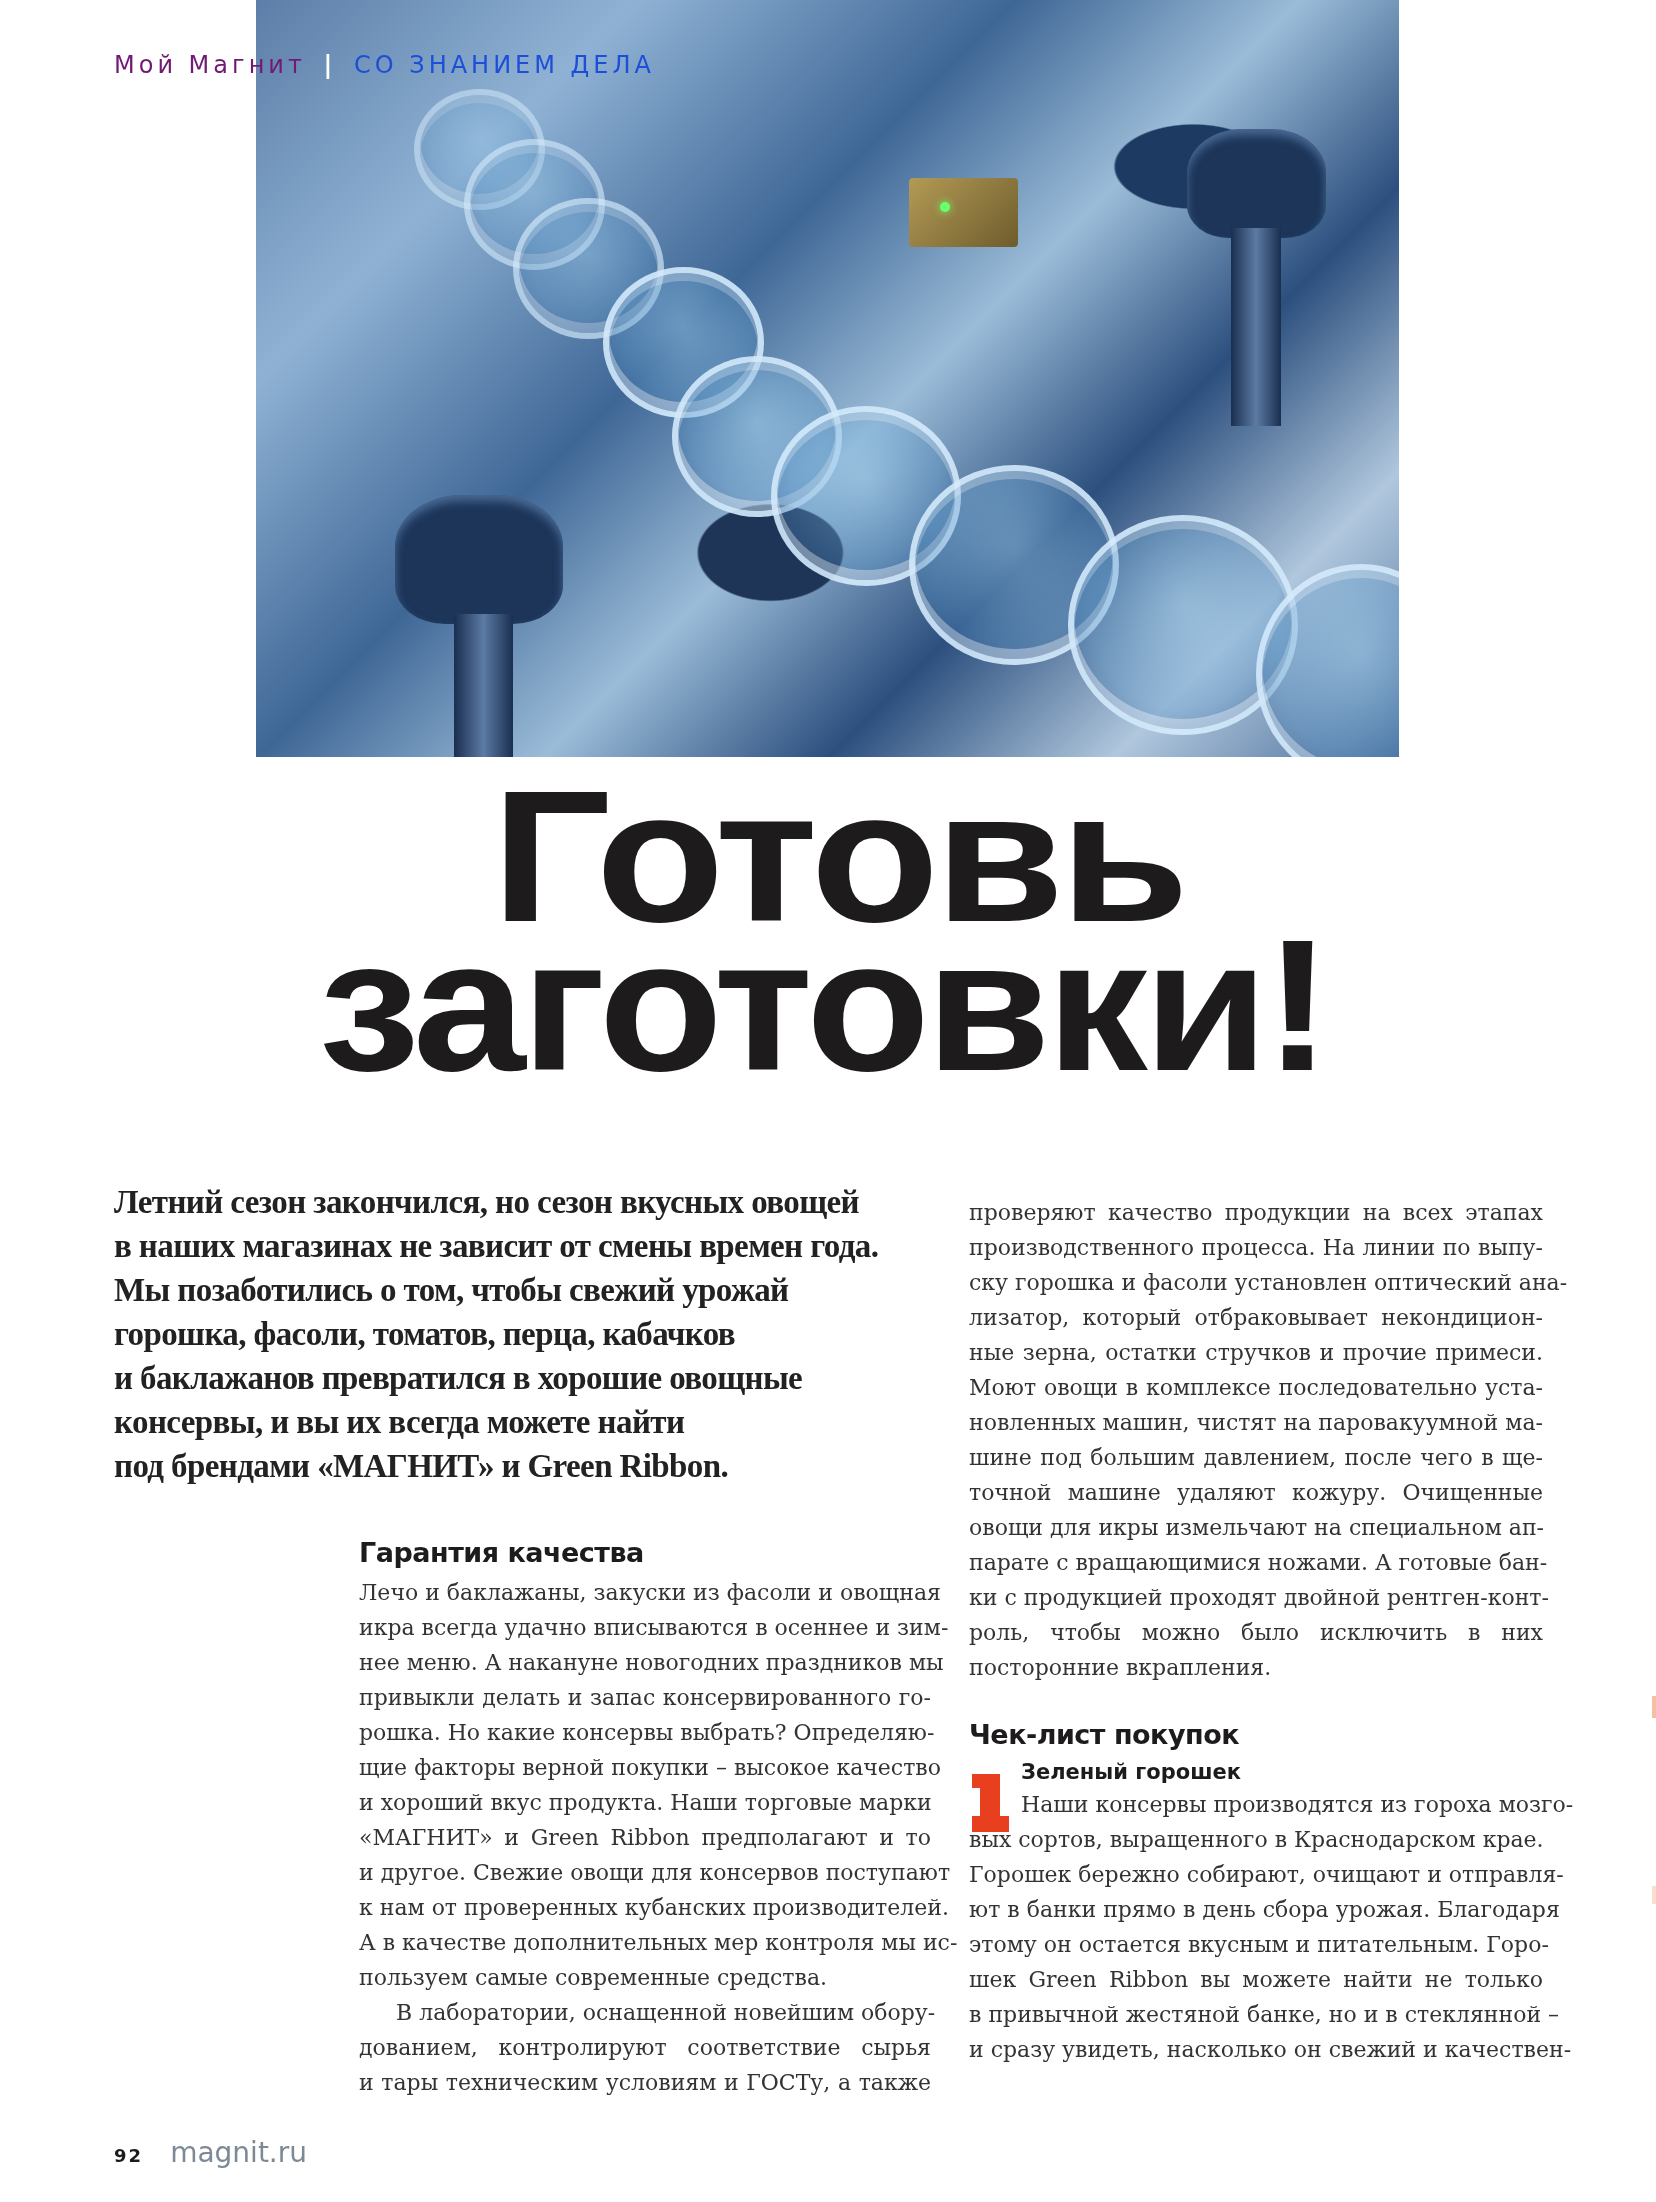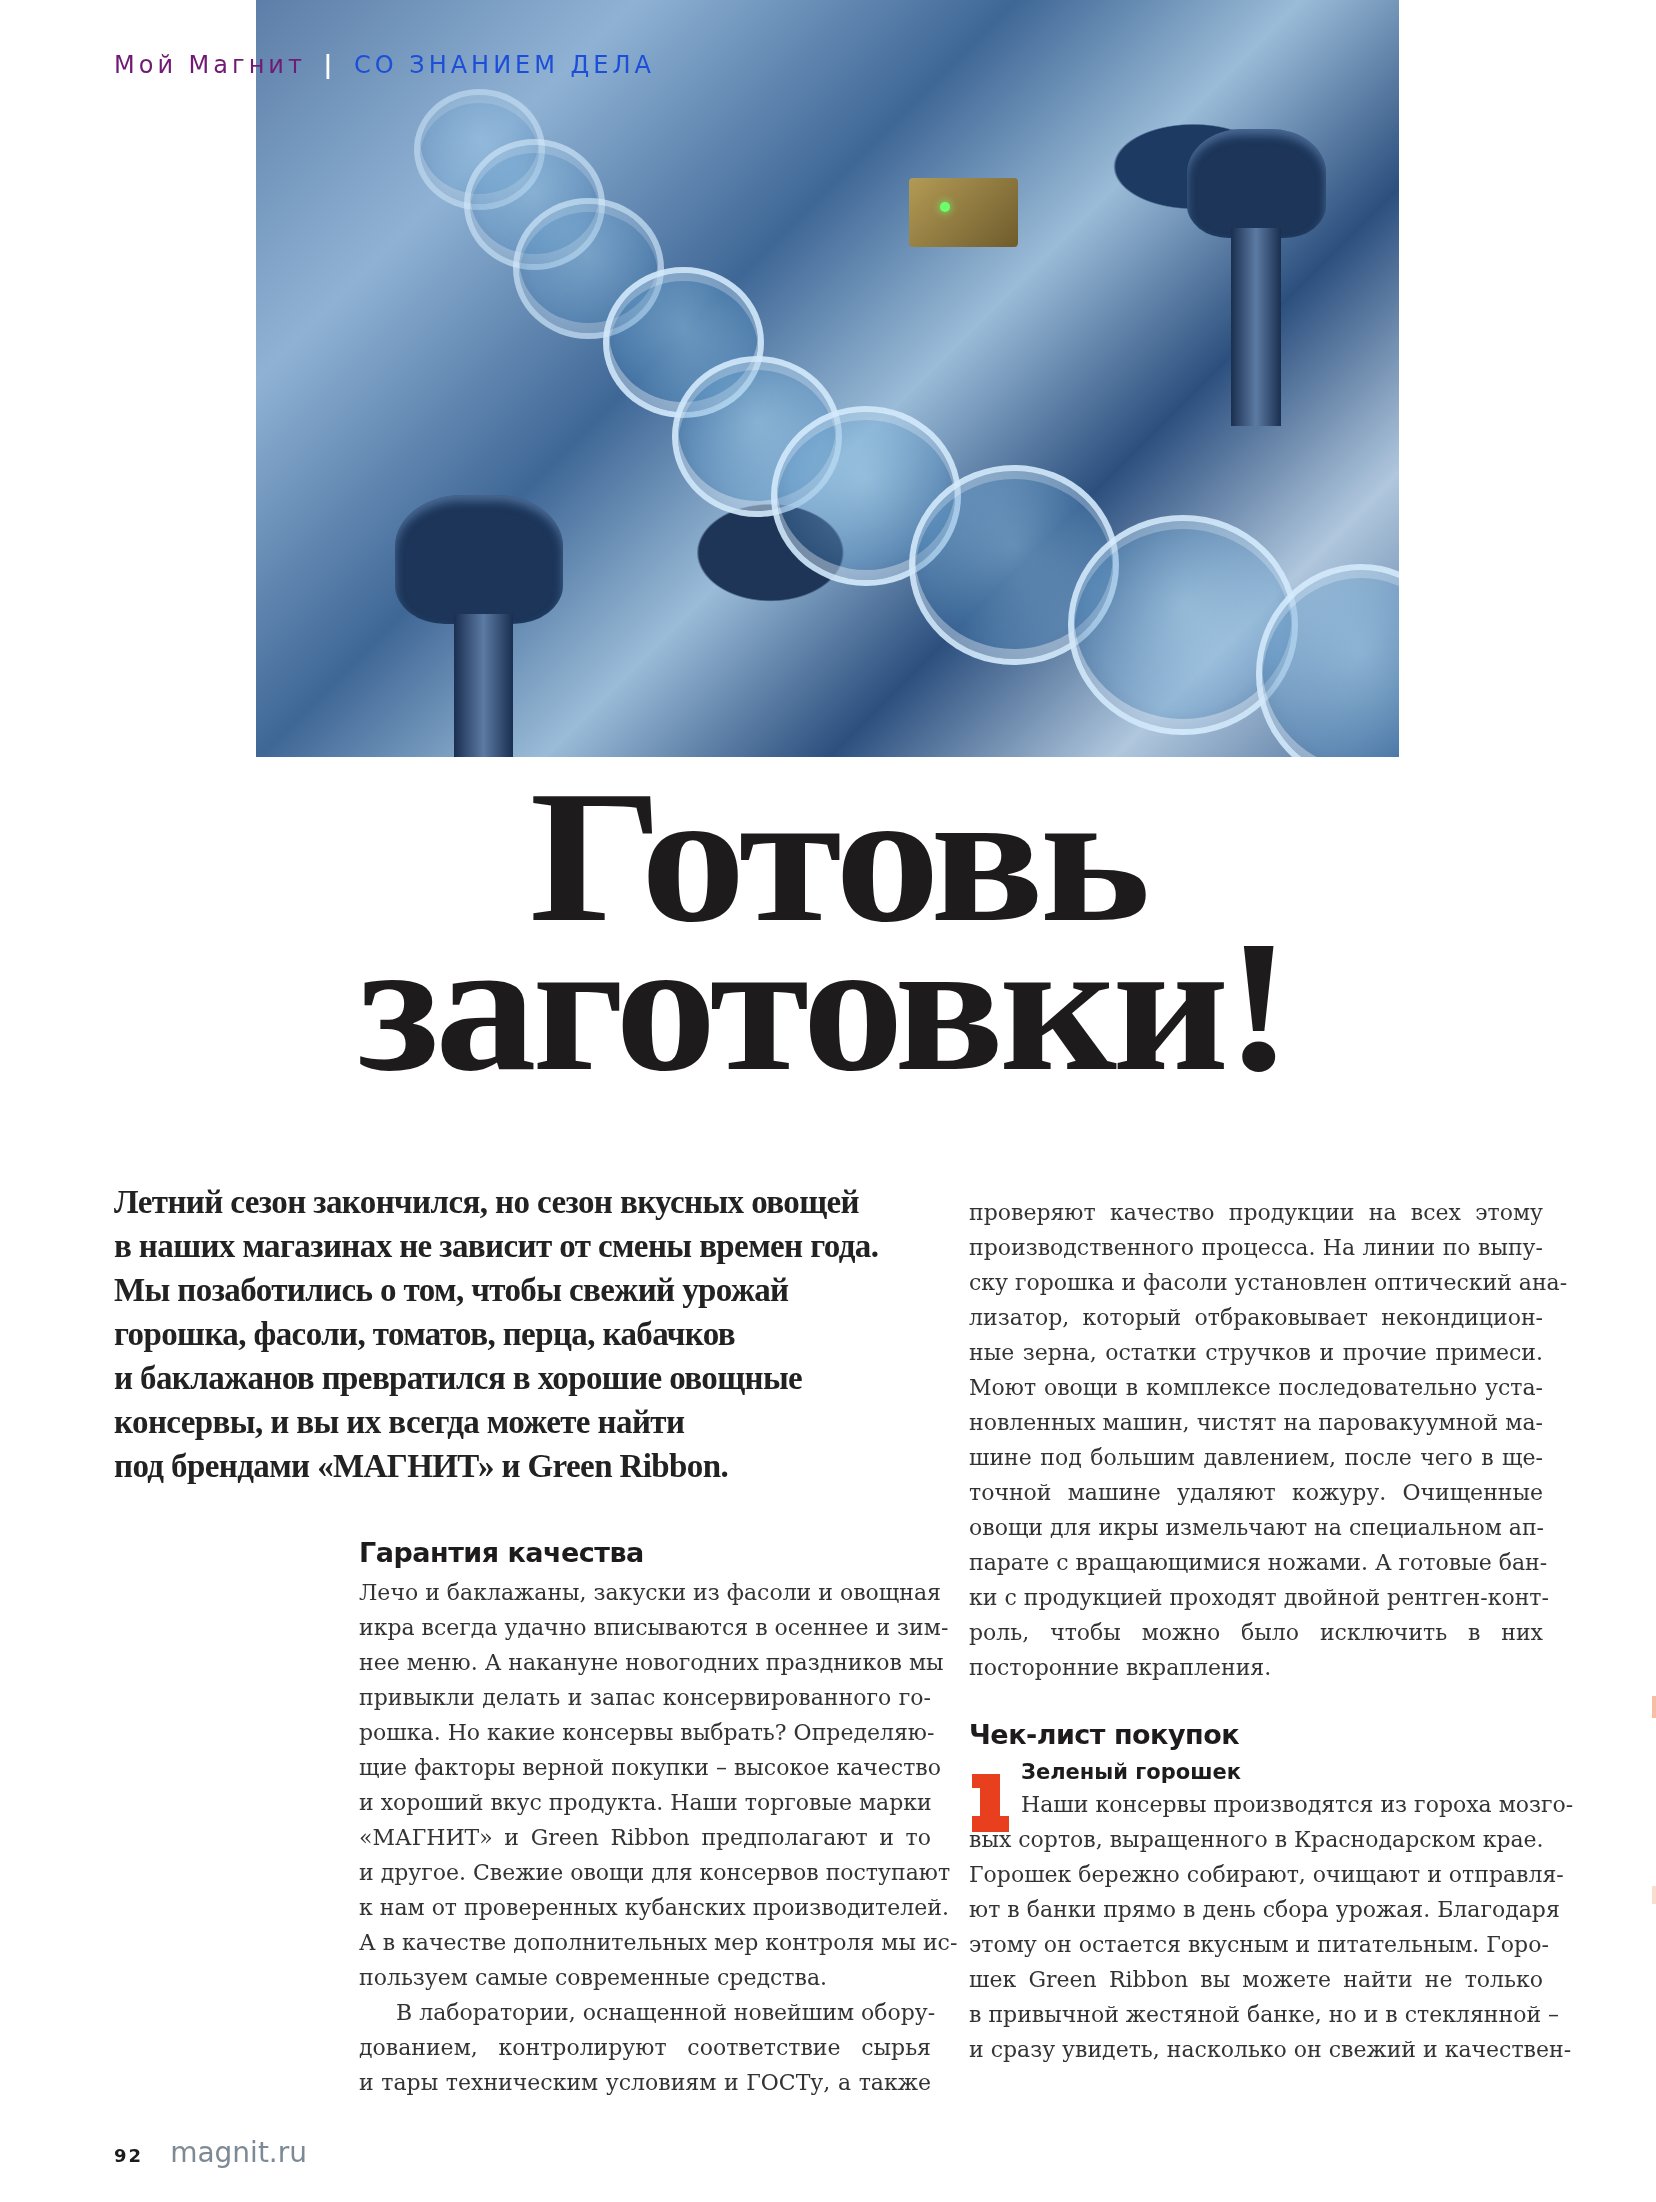--- a/index.html
+++ b/index.html
@@ -39,21 +39,21 @@
 
   .kicker {
     position: absolute; left: 114px; top: 51px; font-family: "DejaVu Sans", sans-serif; font-size: 24px; letter-spacing: 4px; white-space: nowrap;
   }
   .kicker .brand { color: #701a75; font-weight: normal; }
   .kicker .sep { color: #ffffff; font-weight: bold; margin: 0 6px; }
   .kicker .section { color: #1d4ed8; font-weight: normal; margin-top: 8px; }
 
   .headline {
     position: absolute; left: 0; top: 782px; width: 1656px; margin: 0;
-    font-family: Liberation Serif, serif; font-weight: bold; color: #1d1b1b;
+    font-family: Liberation Sans, sans-serif; font-weight: bold; color: #1d1b1b;
     text-align: center; line-height: 149px; font-size: 188px; letter-spacing: -4px;
   }
   .headline .l1 { display: block; transform: scaleX(1.12); transform-origin: center; margin-left: 20px; }
   .headline .l2 { display: block; transform: scaleX(1.08); transform-origin: center; margin-left: -10px; }
 
   .lead {
     position: absolute; left: 114px; top: 1180px; width: 832px; margin: 0;
     font-family: "Liberation Serif", serif; font-weight: bold; font-size: 33px; line-height: 44px; color: #222;
     letter-spacing: -0.6px;
   }
@@ -143,21 +143,21 @@
   <span class="line">и другое. Свежие овощи для консервов поступают</span>
   <span class="line">к нам от проверенных кубанских производителей.</span>
   <span class="line">А в качестве дополнительных мер контроля мы ис-</span>
   <span class="line last">пользуем самые современные средства.</span>
   <span class="line indent">В лаборатории, оснащенной новейшим обору-</span>
   <span class="line">дованием, контролируют соответствие сырья</span>
   <span class="line">и тары техническим условиям и ГОСТу, а также</span>
 </div>
 
 <div class="col col-right">
-  <span class="line">проверяют качество продукции на всех этому</span>
+  <span class="line">проверяют качество продукции на всех этапах</span>
   <span class="line">производственного процесса. На линии по выпу-</span>
   <span class="line">ску горошка и фасоли установлен оптический ана-</span>
   <span class="line">лизатор, который отбраковывает некондицион-</span>
   <span class="line">ные зерна, остатки стручков и прочие примеси.</span>
   <span class="line">Моют овощи в комплексе последовательно уста-</span>
   <span class="line">новленных машин, чистят на паровакуумной ма-</span>
   <span class="line">шине под большим давлением, после чего в ще-</span>
   <span class="line">точной машине удаляют кожуру. Очищенные</span>
   <span class="line">овощи для икры измельчают на специальном ап-</span>
   <span class="line">парате с вращающимися ножами. А готовые бан-</span>

